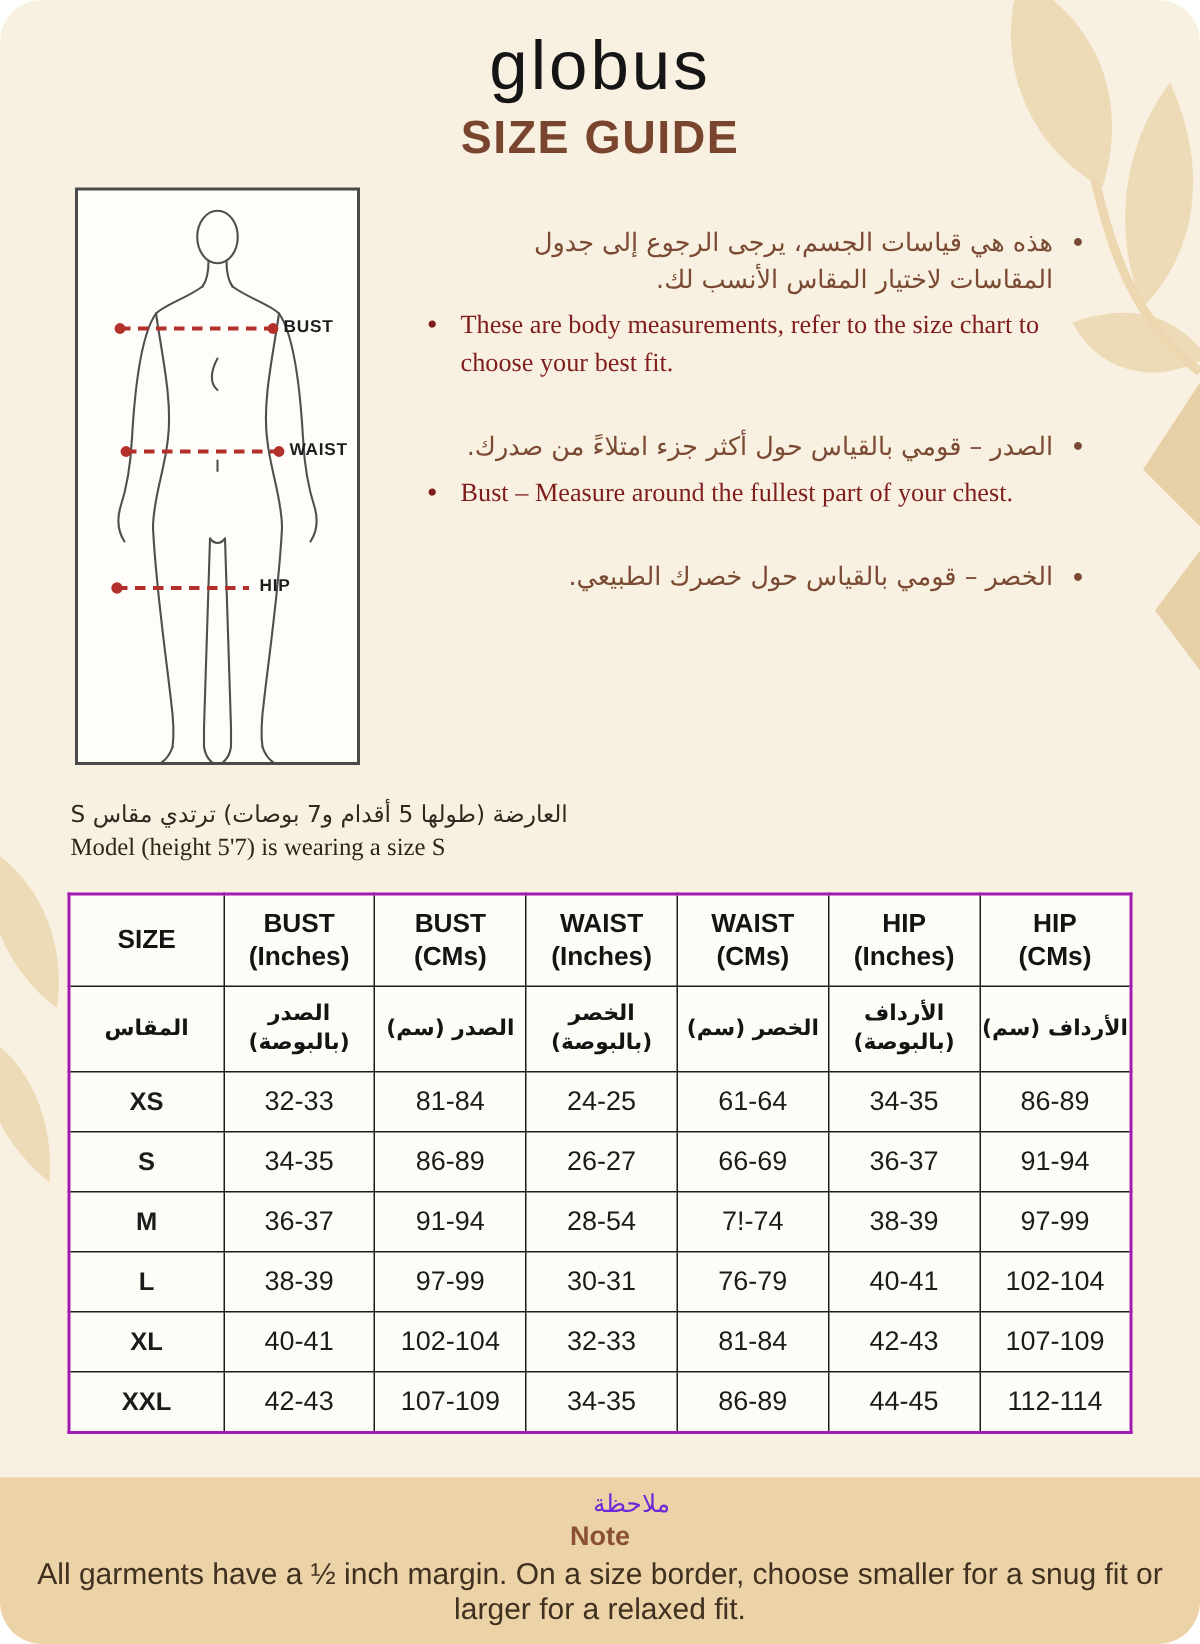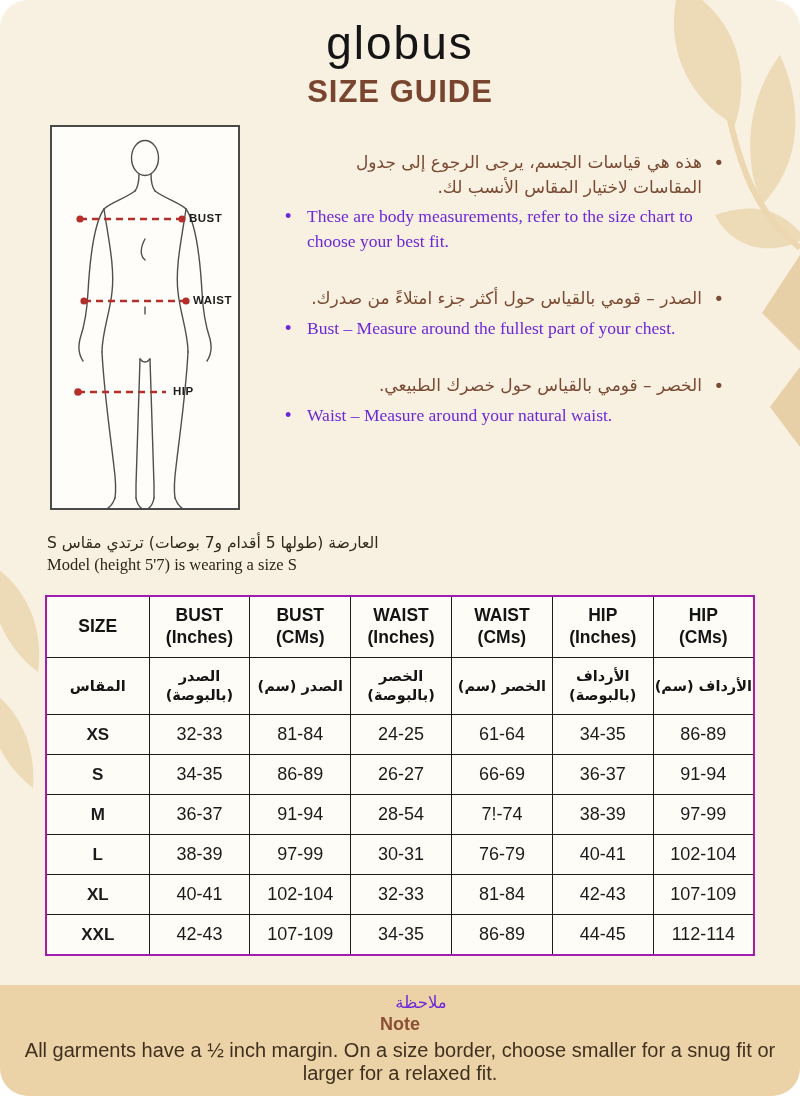--- a/index.html
+++ b/index.html
@@ -49,21 +49,21 @@
   .instr-group{margin-bottom:33px;}
   .b-ar{
     direction:rtl;text-align:right;position:relative;padding-right:24px;
     font-family:"DejaVu Sans",sans-serif;font-size:17px;line-height:1.45;
     color:#7a4a33;margin-bottom:5px;
   }
   .b-ar::before{content:"•";position:absolute;right:2px;top:0;font-size:18px;}
   .b-en{
     position:relative;padding-left:24px;
     font-family:"Liberation Serif",serif;font-size:17.5px;line-height:1.4;
-    color:#6d28d9;
+    color:#7f1d1d;
   }
   .b-en::before{content:"•";position:absolute;left:2px;top:0;font-size:18px;font-family:"Liberation Sans",sans-serif;}
 
   
   .model-note{position:absolute;left:47px;top:534px;width:440px;}
   .model-note .ar{
     direction:rtl;text-align:left;
     font-family:"DejaVu Sans",sans-serif;font-size:15.5px;color:#33281d;margin-bottom:3px;
   }
   .model-note .en{
@@ -175,21 +175,20 @@
     <div class="instr-group">
       <div class="b-ar">هذه هي قياسات الجسم، يرجى الرجوع إلى جدول المقاسات لاختيار المقاس الأنسب لك.</div>
       <div class="b-en">These are body measurements, refer to the size chart to choose your best fit.</div>
     </div>
     <div class="instr-group">
       <div class="b-ar">الصدر – قومي بالقياس حول أكثر جزء امتلاءً من صدرك.</div>
       <div class="b-en">Bust – Measure around the fullest part of your chest.</div>
     </div>
     <div class="instr-group">
       <div class="b-ar">الخصر – قومي بالقياس حول خصرك الطبيعي.</div>
-      <div class="b-en">Waist – Measure around your natural waist.</div>
     </div>
   </div>
 
   <div class="model-note">
     <div class="ar">العارضة (طولها 5 أقدام و7 بوصات) ترتدي مقاس S</div>
     <div class="en">Model (height 5'7) is wearing a size S</div>
   </div>
 
   <table class="size-table">
     <colgroup>

